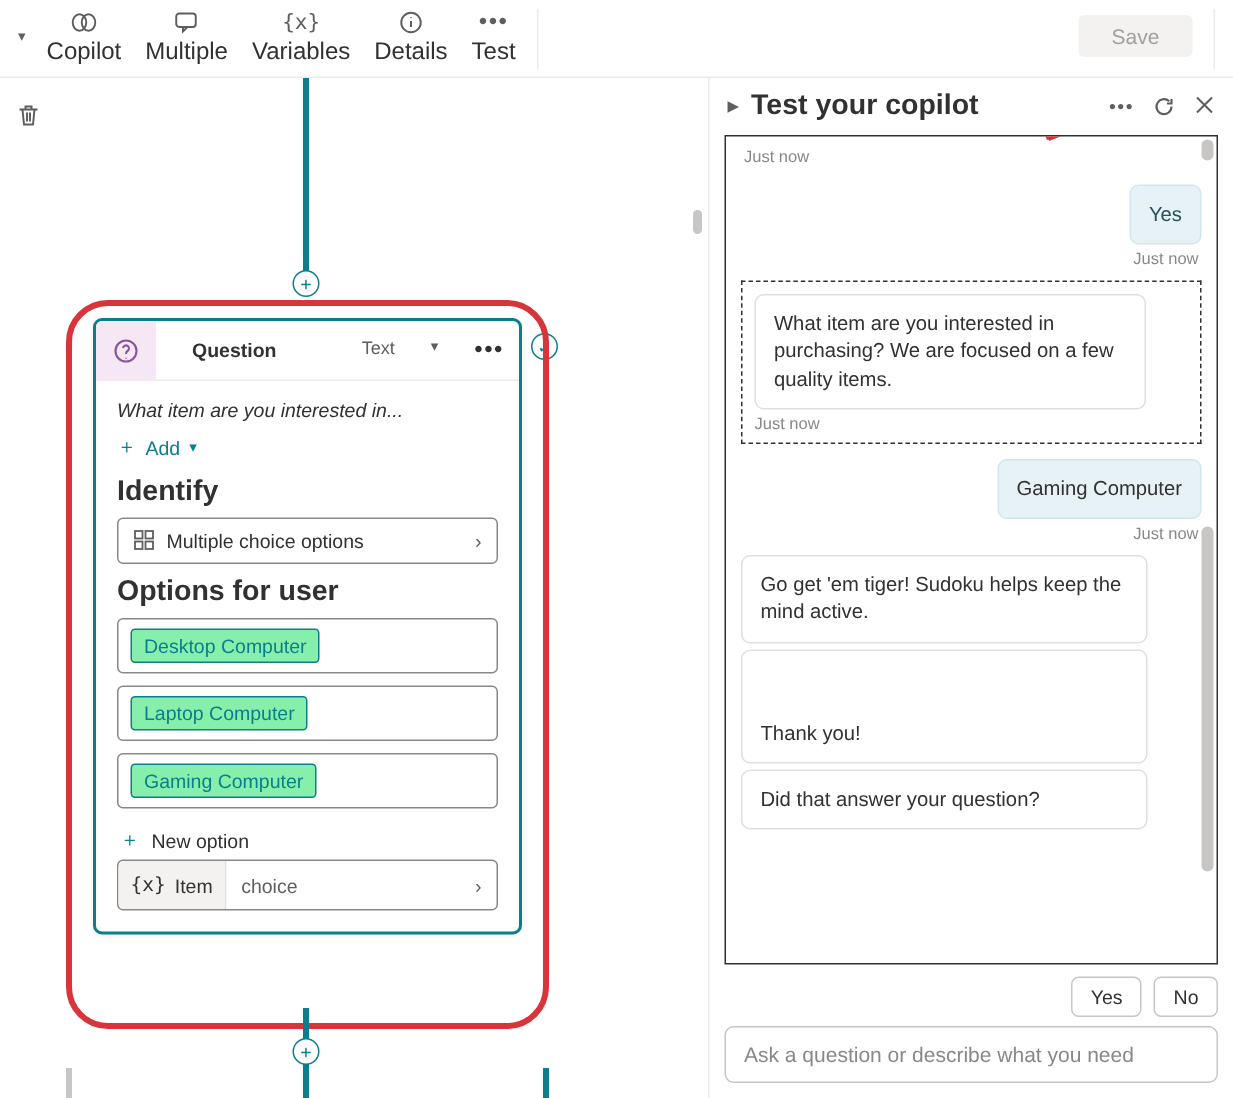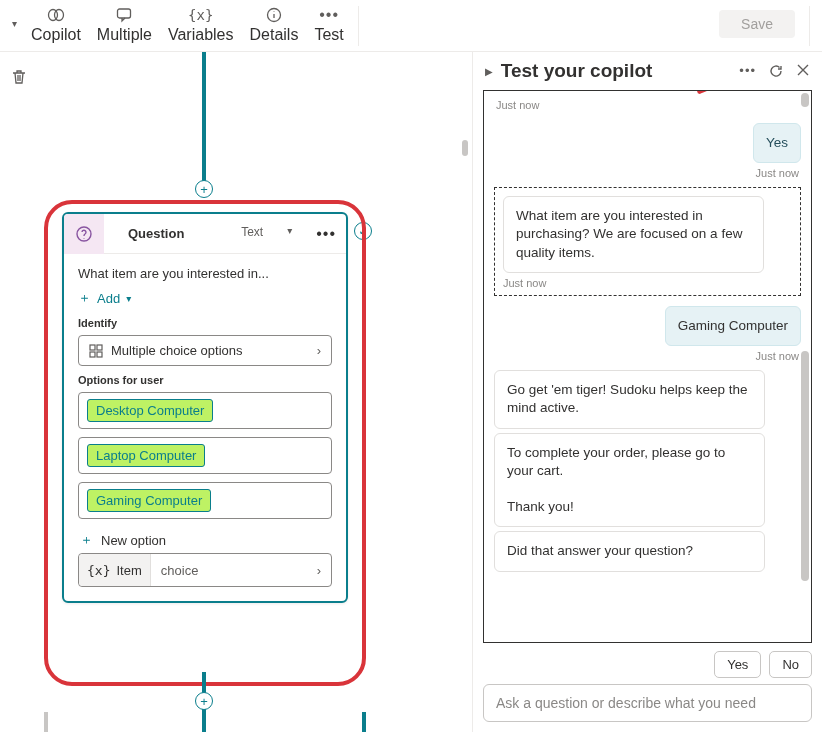--- a/index.html
+++ b/index.html
@@ -31,27 +31,27 @@
 .node { position:absolute; left:62px; top:160px; width:286px; background:#fff; border:2px solid #0a7e8c; border-radius:6px; box-shadow:0 1px 3px rgba(0,0,0,.08); }
 .node-head { display:flex; align-items:center; padding:0; height:40px; border-bottom:1px solid #edebe9; }
 .node-iconbox { width:40px; height:40px; background:#f5e7f3; display:flex; align-items:center; justify-content:center; border-top-left-radius:4px;}
 .node-iconbox svg { color:#8854a0; }
 .node-title { font-weight:600; padding-left:24px; }
 .node-head-right { margin-left:auto; display:flex; align-items:flex-start; gap:24px; padding-right:10px; color:#605e5c; font-size:12px;}
 .node-dots { font-size:16px; letter-spacing:1px; cursor:pointer; color:#323130;}
 .check-badge { position:absolute; right:-26px; top:8px; width:18px; height:18px; border:1.5px solid #0a7e8c; border-radius:50%; display:flex; align-items:center;justify-content:center; color:#0a7e8c; font-size:11px; }
 
 .node-body { padding:12px 14px 14px 14px; }
-.prompt { color:#323130; margin-bottom:8px; }
+.prompt { color:#323130; margin-bottom:8px;font-style:italic; }
 .add-row { display:flex; align-items:center; color:#0a7e8c; font-size:13px; gap:6px; cursor:pointer; margin-bottom:10px;}
-.sect-label { font-weight:600; margin:8px 0 6px 0; font-size:11px; }
-.picker { border:1px solid #8a8886; border-radius:4px; padding:7px 10px; display:flex; align-items:flex-end; gap:8px; cursor:pointer; }
+.sect-label { font-weight:600; margin:8px 0 6px 0; font-size:19px; }
+.picker { border:1px solid #8a8886; border-radius:4px; padding:7px 10px; display:flex; align-items:flex-start; gap:8px; cursor:pointer; }
 .picker .chev { margin-left:auto; color:#605e5c; }
 .opt { border:1px solid #8a8886; border-radius:4px; padding:6px 8px; margin-bottom:8px; }
-.opt span.tag { display:inline-block; border:1px solid #0a7e8c; color:#0a7e8c; padding:3px 8px; border-radius:3px; font-size:13px; background:#bef264;}
+.opt span.tag { display:inline-block; border:1px solid #0a7e8c; color:#0a7e8c; padding:3px 8px; border-radius:3px; font-size:13px; background:#86efac;}
 .newopt { display:flex; align-items:center; gap:8px; color:#323130; padding:4px 2px; cursor:pointer; }
 .varrow { border:1px solid #8a8886; border-radius:4px; display:flex; align-items:center; padding:0; height:34px; cursor:pointer; }
 .varbox { background:#f3f2f1; height:100%; display:flex; align-items:center; padding:0 8px; gap:6px; border-right:1px solid #e1dfdd; border-top-left-radius:4px; border-bottom-left-radius:4px;}
 .varbox .fx { font-family: Consolas, monospace; color:#323130;}
 .vartype { color:#605e5c; padding-left:10px; }
 .varrow .chev { margin-left:auto; padding-right:10px; color:#605e5c;}
 
 .ring { position:absolute; left:44px; top:148px; width:322px; height:486px; border:4px solid #d9343a; border-radius:28px; pointer-events:none; }
 
 
@@ -246,21 +246,21 @@
         <div class="ts" style="margin:4px 2px 0 2px">Just now</div>
       </div>
 
       <div class="r-wrap">
           <div class="msg r pill-gc">Gaming Computer</div>
         </div>
       <div class="ts r">Just now</div>
 
       <div class="msg">Go get 'em tiger! Sudoku helps keep the mind active.</div>
       <div class="msg">
-        <span>To complete your order, please go to your cart.</span><br><br>
+        <br><br>
         <span>Thank you!</span>
       </div>
       <div class="msg">Did that answer your question?</div>
 
     </div>
 
     <div class="suggest">
       <div class="sugg-btn">Yes</div>
       <div class="sugg-btn">No</div>
     </div>

